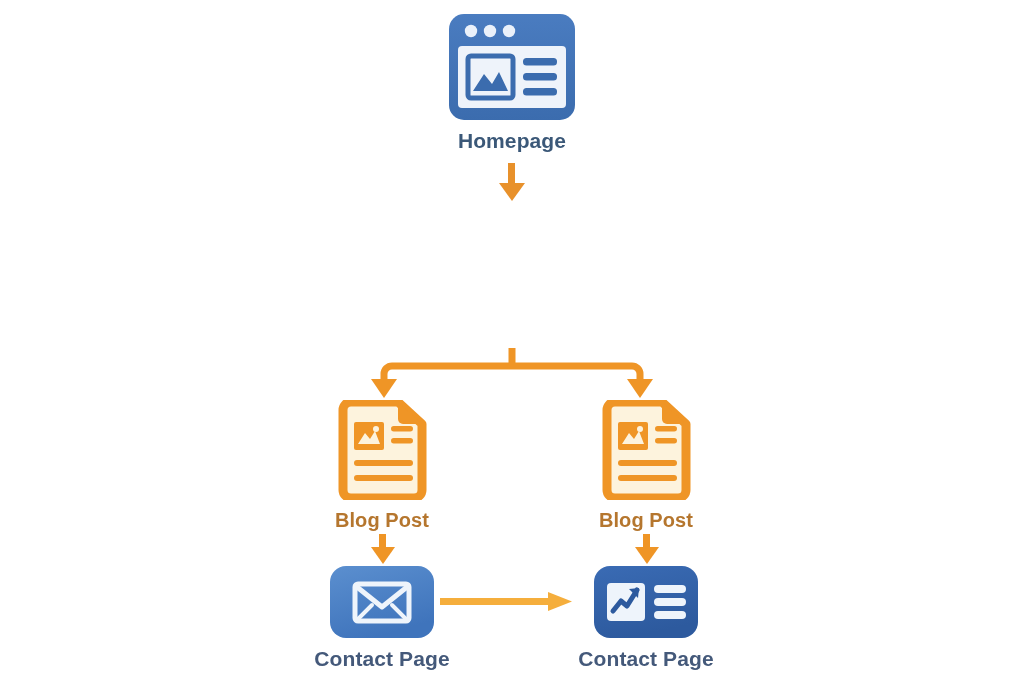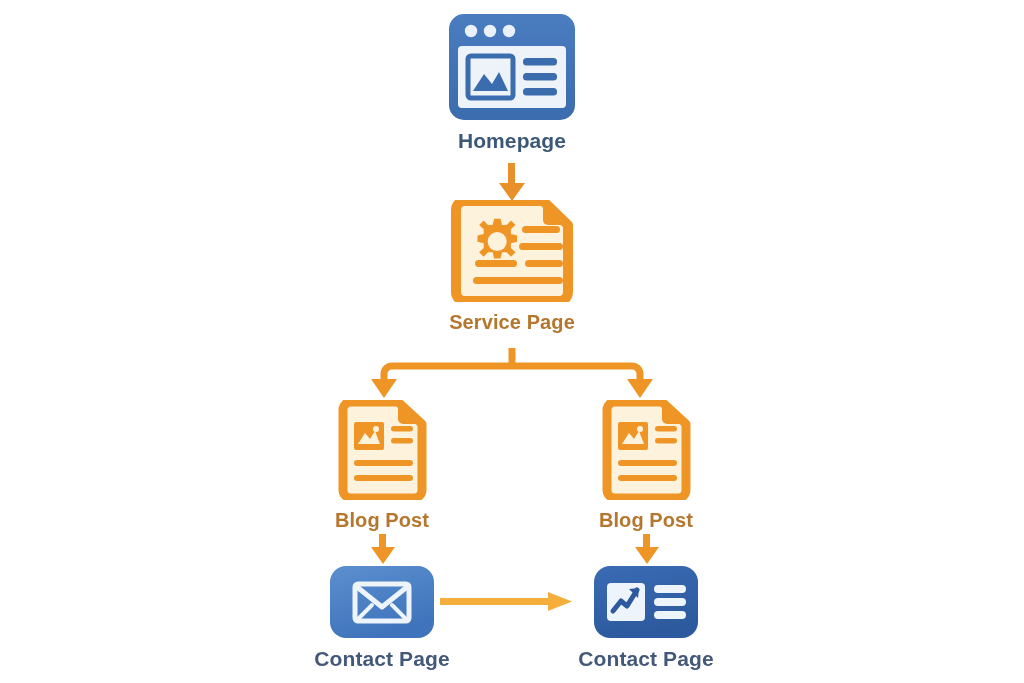--- a/index.html
+++ b/index.html
@@ -94,38 +94,20 @@
     <span class="node-label label-blue">Homepage</span>
   </div>
 
   <div class="connector" id="conn-home-service">
     <svg width="50" height="40" viewBox="0 0 50 40" xmlns="http://www.w3.org/2000/svg">
       <rect x="21" y="0" width="7" height="22" fill="#e8912b"></rect>
       <path d="M12 20 L38 20 L25 38 Z" fill="#e8912b"></path>
     </svg>
   </div>
 
-  <div class="node" id="node-service">
-    <span class="node-icon">
-      <svg width="130" height="102" viewBox="0 0 130 102" xmlns="http://www.w3.org/2000/svg">
-        <path d="M9 10 a9 9 0 0 1 9 -9 H96 L121 25 V92 a9 9 0 0 1 -9 9 H18 a9 9 0 0 1 -9 -9 Z" fill="#fdf3dd" stroke="#ef9526" stroke-width="10" stroke-linejoin="round"></path>
-        <path d="M96 1 L121 25 H101 a5 5 0 0 1 -5 -5 Z" fill="#ef9526"></path>
-        <g fill="#ef9526">
-          <path d="M41 25 l4.6 0 1.5 -6.2 6.4 0 1.5 6.2 4.6 0 4.4 -4.6 4.5 4.5 -4.6 4.4 0 4.6 6.2 1.5 0 6.4 -6.2 1.5 0 4.6 4.6 4.4 -4.5 4.5 -4.4 -4.6 -4.6 0 -1.5 6.2 -6.4 0 -1.5 -6.2 -4.6 0 -4.4 4.6 -4.5 -4.5 4.6 -4.4 0 -4.6 -6.2 -1.5 0 -6.4 6.2 -1.5 0 -4.6 -4.6 -4.4 4.5 -4.5 Z"></path>
-        </g>
-        <circle cx="50.2" cy="41.5" r="9.5" fill="#fdf3dd"></circle>
-        <rect x="75" y="26" width="38" height="7" rx="3.5" fill="#ef9526"></rect>
-        <rect x="72" y="43" width="44" height="7" rx="3.5" fill="#ef9526"></rect>
-        <rect x="28" y="60" width="42" height="7" rx="3.5" fill="#ef9526"></rect>
-        <rect x="78" y="60" width="38" height="7" rx="3.5" fill="#ef9526"></rect>
-        <rect x="26" y="77" width="90" height="7" rx="3.5" fill="#ef9526"></rect>
-      </svg>
-    </span>
-    <span class="node-label label-orange">Service Page</span>
-  </div>
 
   <div class="connector" id="conn-service-split">
     <svg width="300" height="52" viewBox="0 0 300 52" xmlns="http://www.w3.org/2000/svg">
       <path d="M150 0 V18 M150 18 H30 a8 8 0 0 0 -8 8 V34 M150 18 H270 a8 8 0 0 1 8 8 V34" fill="none" stroke="#ef9526" stroke-width="7" stroke-linecap="butt"></path>
       <path d="M9 31 L35 31 L22 50 Z" fill="#ef9526"></path>
       <path d="M265 31 L291 31 L278 50 Z" fill="#ef9526"></path>
     </svg>
   </div>
 
   <div class="node" id="node-blog-left">

